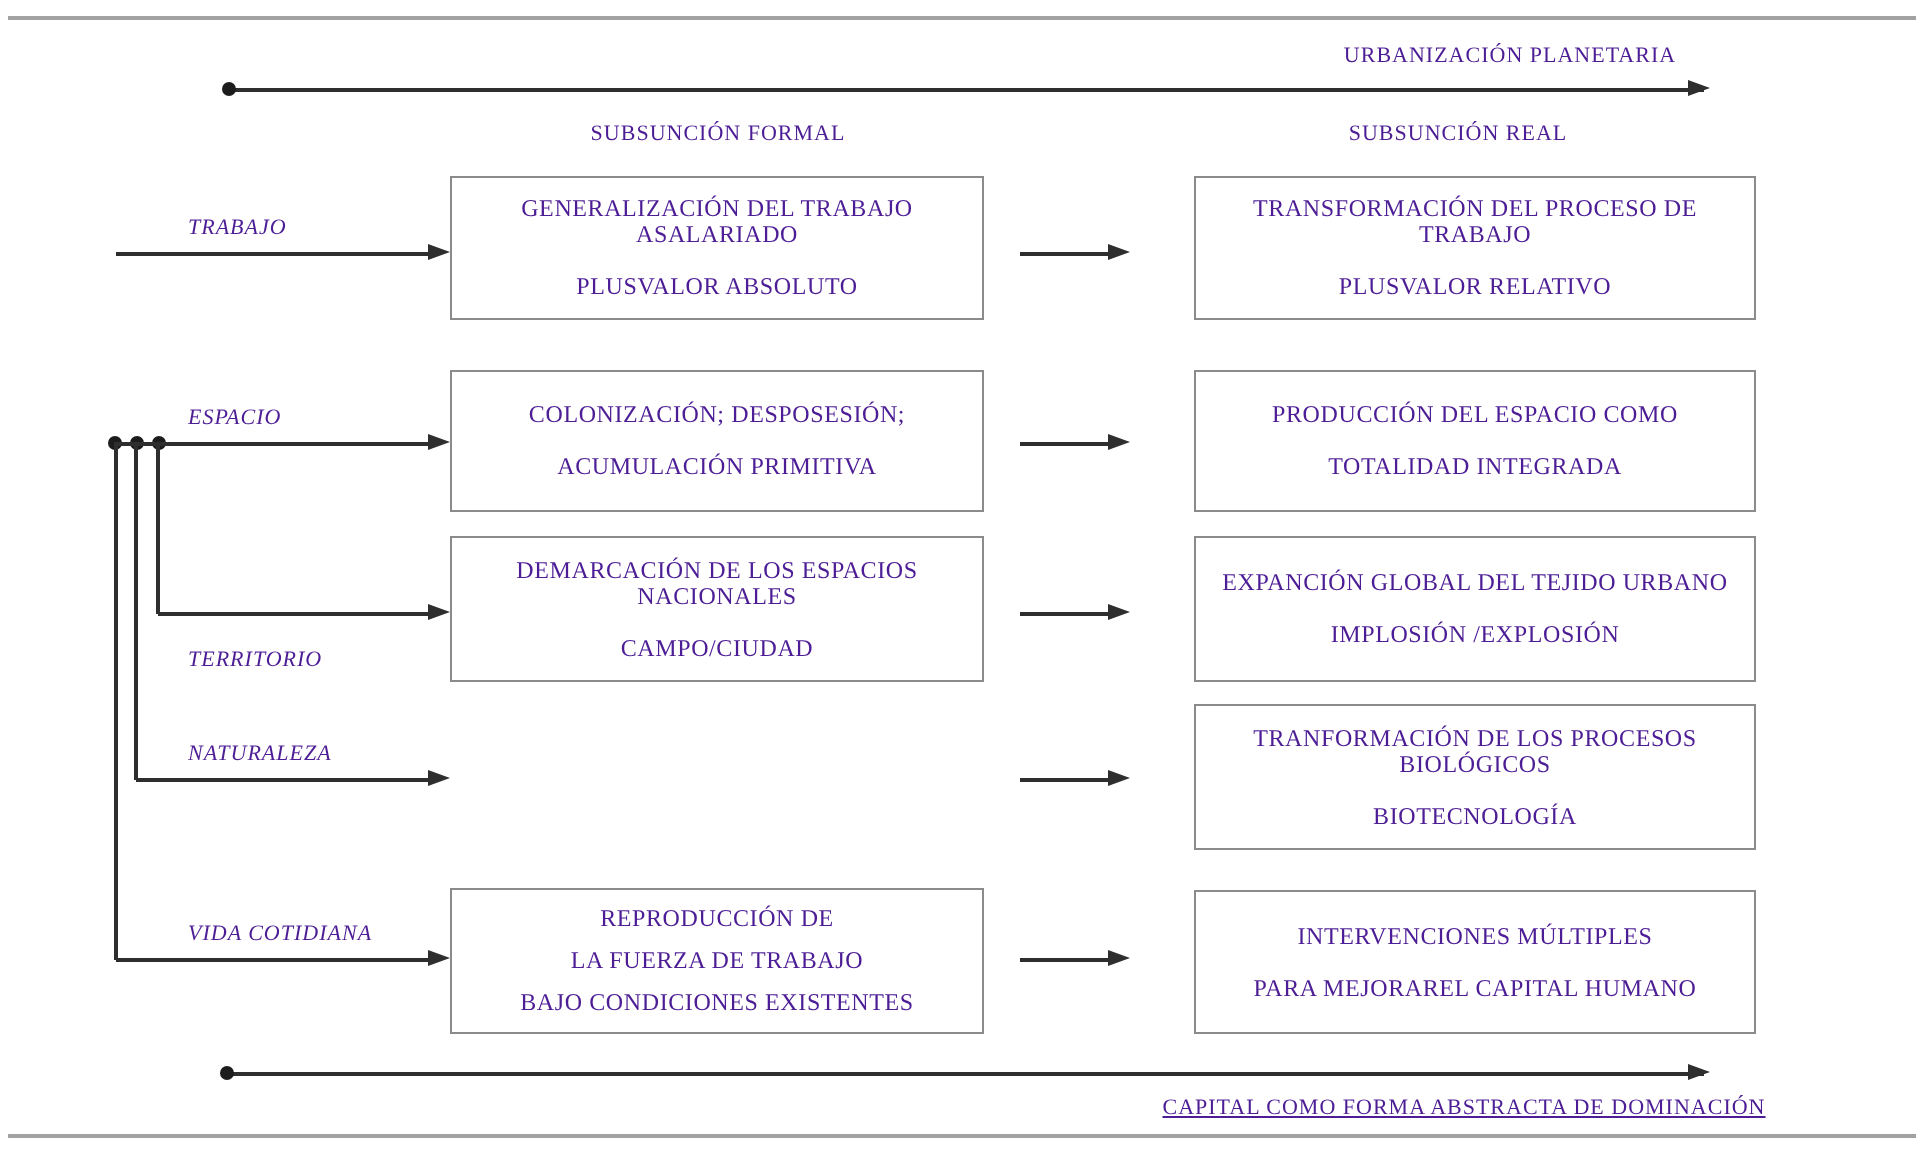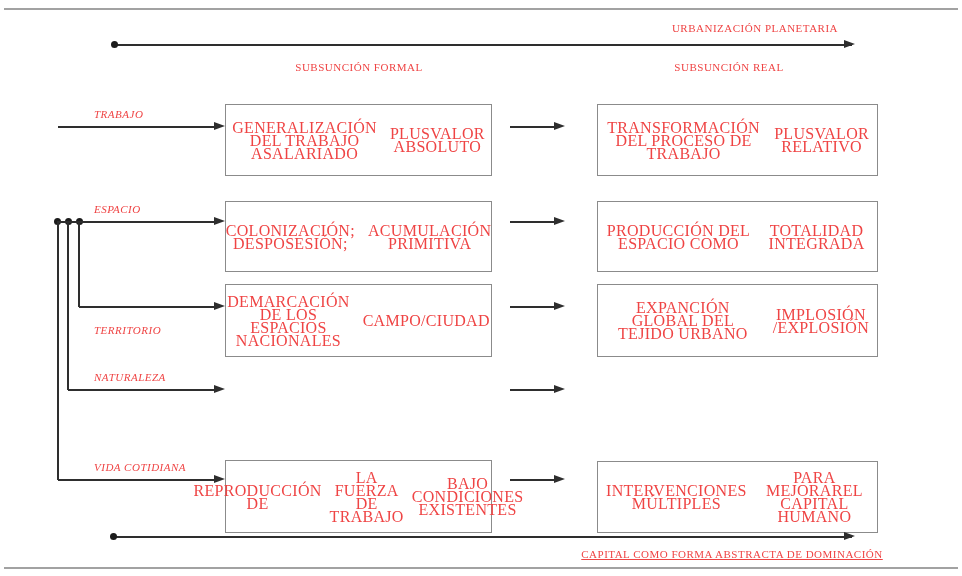--- a/index.html
+++ b/index.html
@@ -1,38 +1,38 @@
 <!DOCTYPE html>
 <html><head>
 <meta charset="utf-8">
 <style>
   html,body{margin:0;padding:0;background:#ffffff;}
   .canvas{
     position:relative;width:962px;height:576px;background:#ffffff;
-    font-family:"Liberation Serif", serif;color:#ef4444;overflow:hidden;
+    font-family:"Liberation Serif", serif;color:#4c1d95;overflow:hidden;
   }
   .rule{position:absolute;left:4px;width:954px;height:2px;background:#a2a2a2;}
   .rule.top{top:8px;}
   .rule.bottom{top:567px;}
 
   .lbl{position:absolute;font-size:11px;letter-spacing:.5px;white-space:nowrap;}
   .ctr{text-align:center;}
 
   .hline{position:absolute;height:1.5px;background:#2e2e2e;}
   .vline{position:absolute;width:1.5px;background:#2e2e2e;}
   .dot{position:absolute;width:7px;height:7px;border-radius:50%;background:#1c1c1c;}
   .ah{position:absolute;width:0;height:0;
       border-top:4.5px solid transparent;border-bottom:4.5px solid transparent;
       border-left:11px solid #2e2e2e;}
 
   .box{
     position:absolute;border:1.5px solid #8b8b8b;background:#ffffff;
-    display:flex;justify-content:center;align-items:center;
-    gap:13px;text-align:center;font-size:16px;letter-spacing:.3px;line-height:13px;
-    padding:0 8px;box-sizing:border-box;margin-top:16px;
+    display:flex;flex-direction:column;justify-content:center;align-items:center;
+    gap:13px;text-align:center;font-size:12px;letter-spacing:.3px;line-height:13px;
+    padding:0 8px;box-sizing:border-box;
   }
   .box.l3{gap:8px;}
   .lbox{left:225px;width:267px;}
   .rbox{left:597px;width:281px;}
 
   
   .b1{top:88px;height:72px;}  .b2{top:185px;height:71px;}
   .b3{top:268px;height:73px;} .b4{top:352px;height:73px;}
   .b5l{top:444px;height:73px;} .b5r{top:445px;height:72px;}
 
@@ -141,20 +141,24 @@
   <div class="box rbox b3">
     <span>EXPANCIÓN GLOBAL DEL TEJIDO URBANO</span>
     <span>IMPLOSIÓN /EXPLOSIÓN</span>
   </div>
 
   <div class="lbl rl rl4">NATURALEZA</div>
   <div class="hline line4"></div>
   <div class="ah rah rah4"></div>
   <div class="hline mid m4"></div>
   <div class="ah mah ma4"></div>
+  <div class="box rbox b4">
+    <span>TRANFORMACIÓN DE LOS PROCESOS BIOLÓGICOS</span>
+    <span>BIOTECNOLOGÍA</span>
+  </div>
 
   <div class="lbl rl rl5">VIDA COTIDIANA</div>
   <div class="hline line5"></div>
   <div class="ah rah rah5"></div>
   <div class="box lbox b5l l3">
     <span>REPRODUCCIÓN DE</span>
     <span>LA FUERZA DE TRABAJO</span>
     <span>BAJO CONDICIONES EXISTENTES</span>
   </div>
   <div class="hline mid m5"></div>

